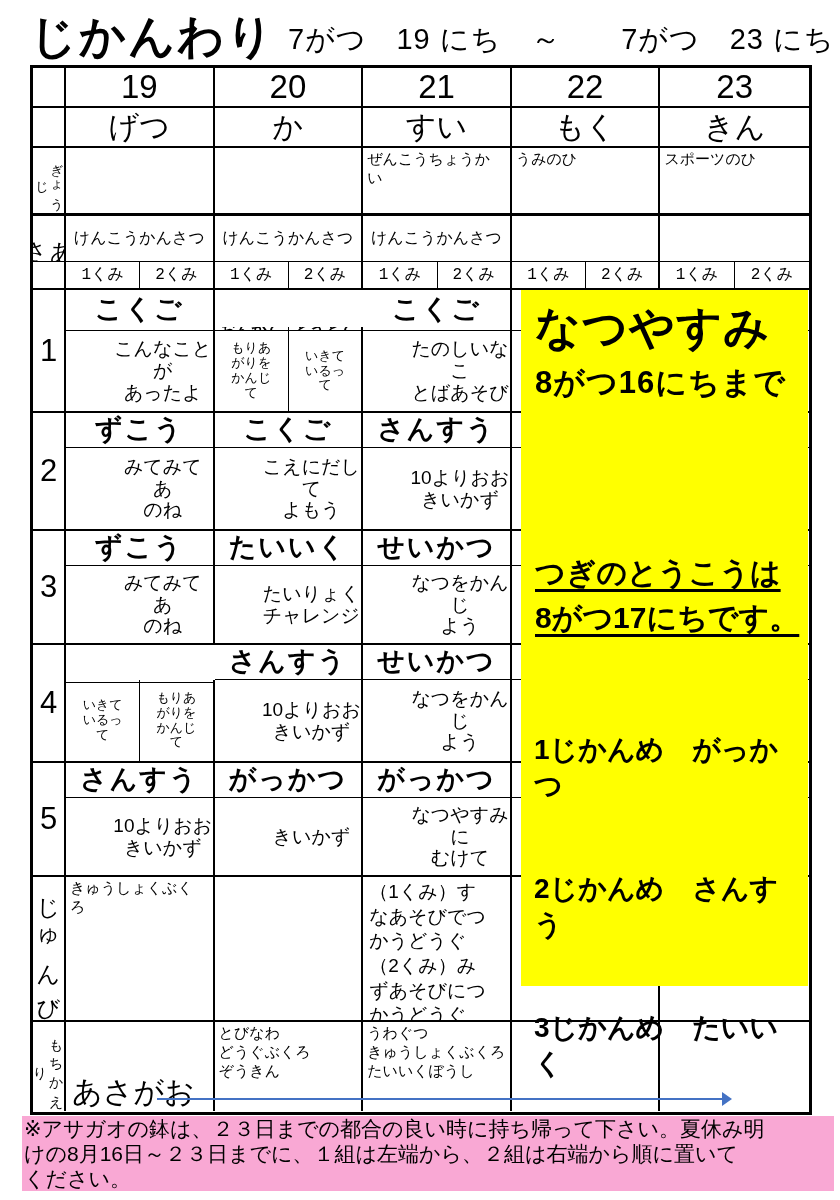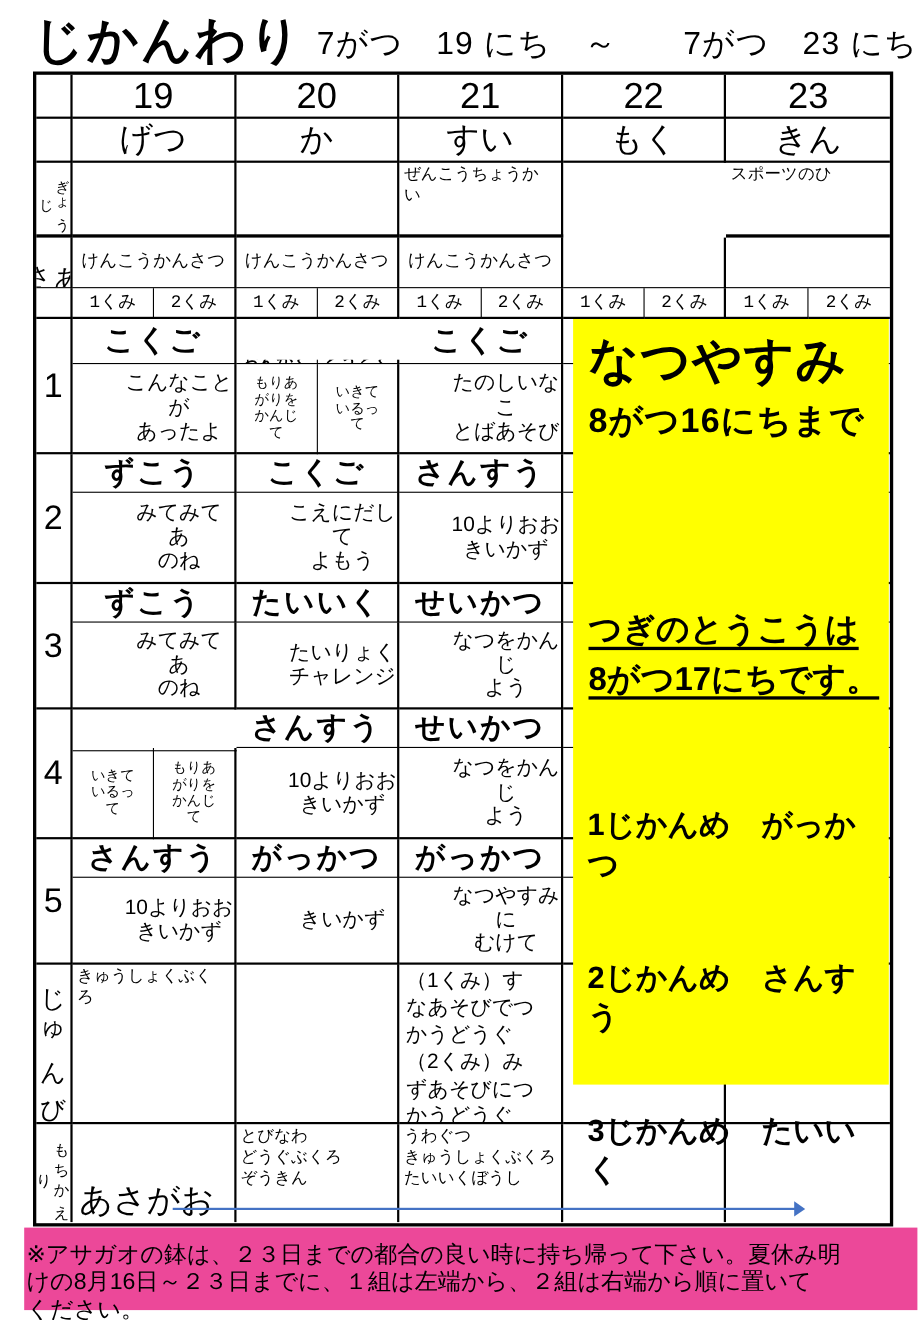--- a/index.html
+++ b/index.html
@@ -44,22 +44,22 @@
   .notice-until{font-size:31px;margin-top:6px;letter-spacing:1px;}
   .notice-return{position:absolute;left:14px;top:260px;right:4px;font-size:30px;line-height:45px;}
   .notice-return div{text-decoration:underline;text-decoration-thickness:3px;text-underline-offset:6px;}
   .notice-schedule{position:absolute;left:13px;top:378px;right:8px;font-size:28px;line-height:36px;white-space:pre-line;}
   .notice-schedule .item{margin-bottom:3px;margin-top:28px;}
 
   .arrow-line{position:absolute;left:157px;top:1098px;width:566px;height:2px;background:#4472C4;z-index:6;}
   .arrow-head{position:absolute;left:722px;top:1092px;width:0;height:0;z-index:6;
               border-left:10px solid #4472C4;border-top:7px solid transparent;border-bottom:7px solid transparent;}
 
-  .footer{position:absolute;left:22px;top:1116px;width:812px;height:75px;background:#ec4899;
-          z-index:7;font-size:21px;line-height:25px;padding:12px 2px;box-sizing:border-box;white-space:pre-line;}
+  .footer{position:absolute;left:22px;top:1116px;width:812px;height:75px;background:#f9a8d4;
+          z-index:7;font-size:21px;line-height:25px;padding:0 2px;box-sizing:border-box;white-space:pre-line;}
 </style>
 </head>
 <body>
 
 <div class="page">
 
   <div class="title">じかんわり</div>
   <div class="subtitle">7がつ　19 にち　～　　7がつ　23 にち</div>
 
   <div class="grid">
@@ -76,20 +76,21 @@
     <div class="cell f-day vr2 hb2" style="grid-area:2/4/3/6">か</div>
     <div class="cell f-day vr2 hb2" style="grid-area:2/6/3/8">すい</div>
     <div class="cell f-day vr2 hb2" style="grid-area:2/8/3/10">もく</div>
     <div class="cell f-day hb2" style="grid-area:2/10/3/12">きん</div>
 
     <div class="cell vert lbl-events vr2 hb3" style="grid-area:3/1/4/2">ぎょうじ</div>
     <div class="cell vr2 hb3" style="grid-area:3/2/4/4"></div>
     <div class="cell vr2 hb3" style="grid-area:3/4/4/6"></div>
     <div class="cell f-note tl vr2 hb3" style="grid-area:3/6/4/8">ぜんこうちょうか
 い</div>
+    <div class="cell f-note tl vr2 hb3" style="grid-area:3/8/4/10">うみのひ</div>
     <div class="cell f-note tl hb3" style="grid-area:3/10/4/12">スポーツのひ</div>
 
     <div class="cell vert lbl-morning vr2 hb1" style="grid-area:4/1/5/2">あさ</div>
     <div class="cell f-morning vr2 hb1" style="grid-area:4/2/5/4">けんこうかんさつ</div>
     <div class="cell f-morning vr2 hb1" style="grid-area:4/4/5/6">けんこうかんさつ</div>
     <div class="cell f-morning vr2 hb1" style="grid-area:4/6/5/8">けんこうかんさつ</div>
     <div class="cell vr2 hb1" style="grid-area:4/8/5/10"></div>
     <div class="cell hb1" style="grid-area:4/10/5/12"></div>
 
     <div class="cell vr2 hb2" style="grid-area:5/1/6/2"></div>

